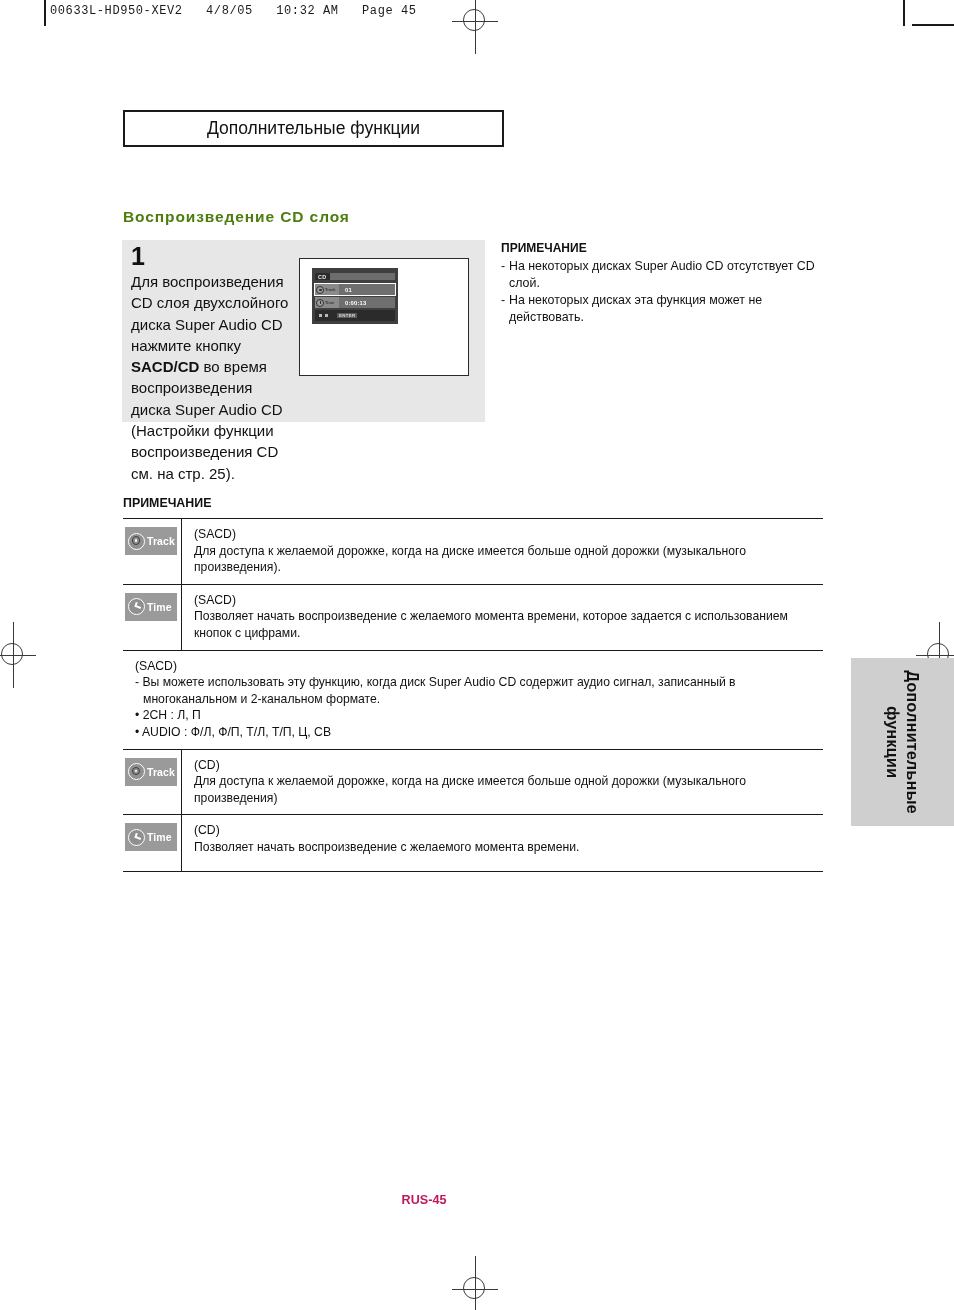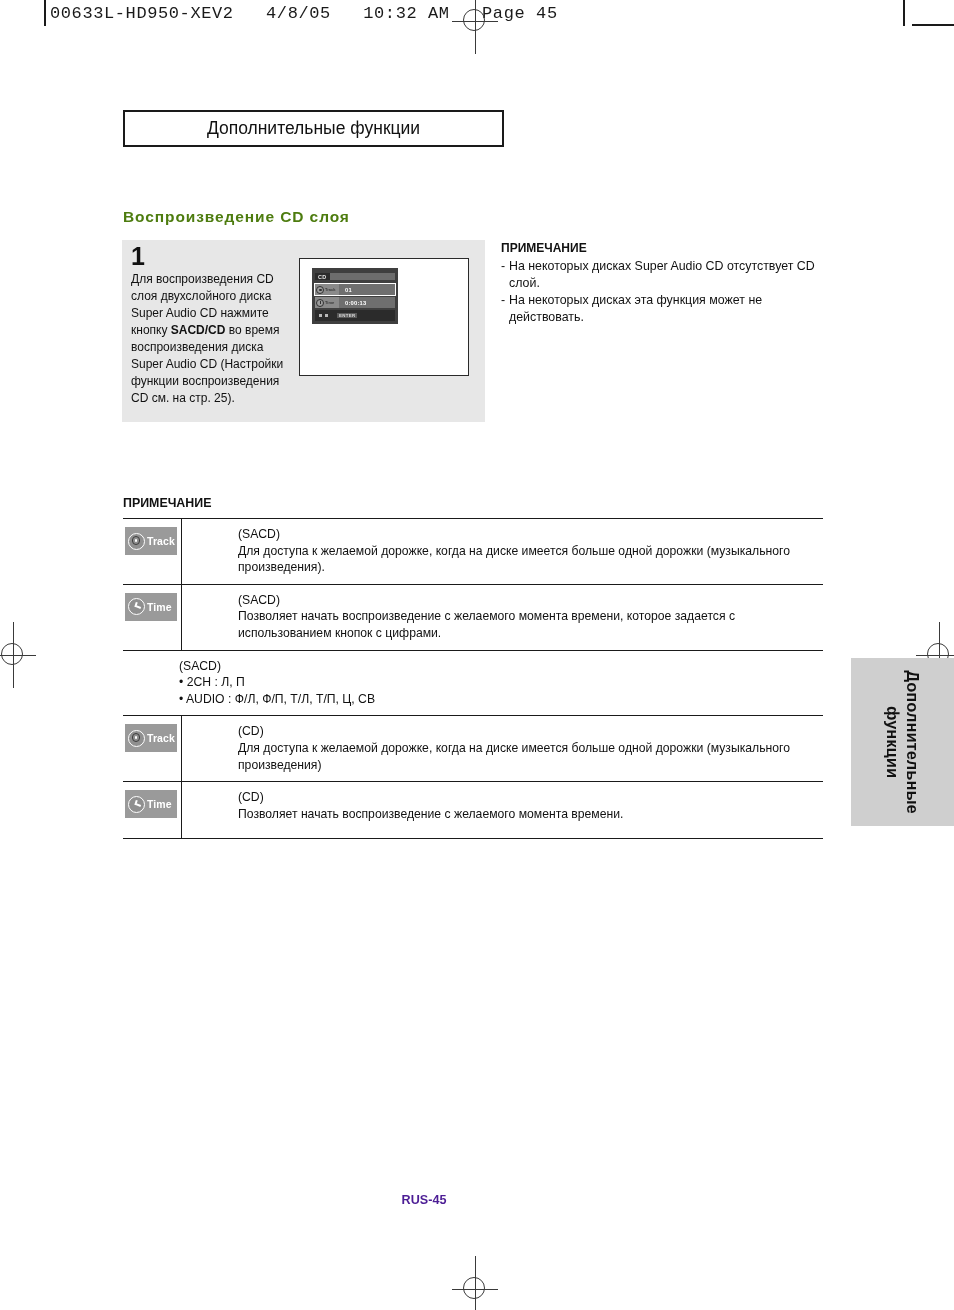--- a/index.html
+++ b/index.html
@@ -15,21 +15,21 @@
     color: #1a1a1a;
     overflow: hidden;
   }
 
   
   .print-header {
     position: absolute;
     top: 4px;
     left: 50px;
     font-family: "Liberation Mono", monospace;
-    font-size: 17px;
+    font-size: 12px;
     letter-spacing: 0.6px;
     color: #1a1a1a;
     white-space: pre;
   }
   .header-rule-left {
     position: absolute;
     left: 44px;
     top: 0px;
     width: 2px;
     height: 26px;
@@ -153,21 +153,21 @@
     font-size: 25px;
     font-weight: bold;
     color: #111;
     line-height: 1;
   }
   .step-text {
     position: absolute;
     left: 131px;
     top: 271px;
     width: 158px;
-    font-size: 12px;
+    font-size: 15px;
     line-height: 1.42;
     color: #111;
   }
   .step-text b { font-weight: bold; }
 
   
   .tv-box {
     position: absolute;
     left: 299px;
     top: 258px;
@@ -439,36 +439,36 @@
     letter-spacing: 0.1px;
   }
   .nt-body-cell {
     flex: 1;
     padding: 7px 0 8px 12px;
     box-sizing: border-box;
     font-size: 12.2px;
     line-height: 1.36;
     color: #111;
   }
-  .nt-body-cell .ln { white-space: normal; margin-left: 44px; }
+  .nt-body-cell .ln { white-space: normal; }
   .nt-body-cell .ln.indent {
     padding-left: 8px;
     text-indent: -8px;
   }
 
   
   .footer {
     position: absolute;
     left: 0;
     top: 1193px;
     width: 848px;
     text-align: center;
     font-size: 12.6px;
     font-weight: bold;
-    color: #4c1d95;
+    color: #be185d;
   }
 </style>
 </head>
 <body>
 
 <div class="header-rule-left"></div>
 <div class="print-header">00633L-HD950-XEV2   4/8/05   10:32 AM   Page 45</div>
 <div class="header-rule-right"></div>
 <div class="header-underline"></div>
 
@@ -577,20 +577,21 @@
         </div>
       </div>
       <div class="nt-body-cell">
         <div class="ln">(SACD)</div>
         <div class="ln"> Позволяет начать воспроизведение с желаемого момента времени, которое задается с использованием кнопок с цифрами.</div>
       </div>
     </div>
     <div class="nt-row">
       <div class="nt-body-cell">
         <div class="ln">(SACD)</div>
+        <div class="ln indent">- Вы можете использовать эту функцию, когда диск Super Audio CD содержит аудио сигнал, записанный в многоканальном и 2-канальном формате.</div>
         <div class="ln">• 2CH : Л, П</div>
         <div class="ln">• AUDIO : Ф/Л, Ф/П, Т/Л, Т/П, Ц, СВ</div>
       </div>
     </div>
     <div class="nt-row">
       <div class="nt-icon-cell">
         <div class="badge">
           <span class="bg-glyph disc"></span>
           <span class="bg-text">Track</span>
         </div>

